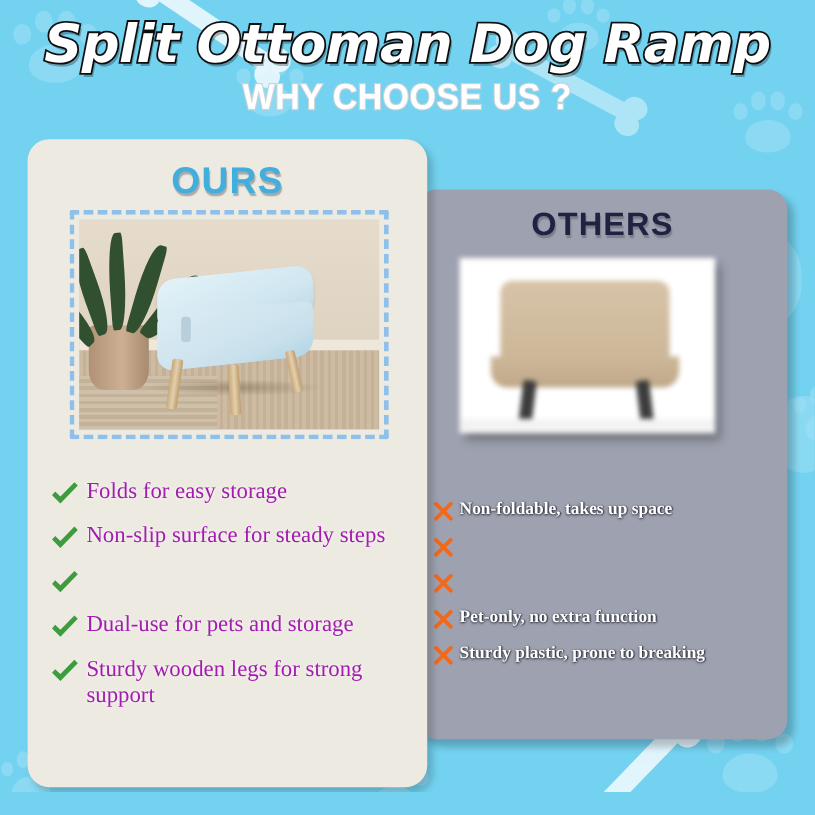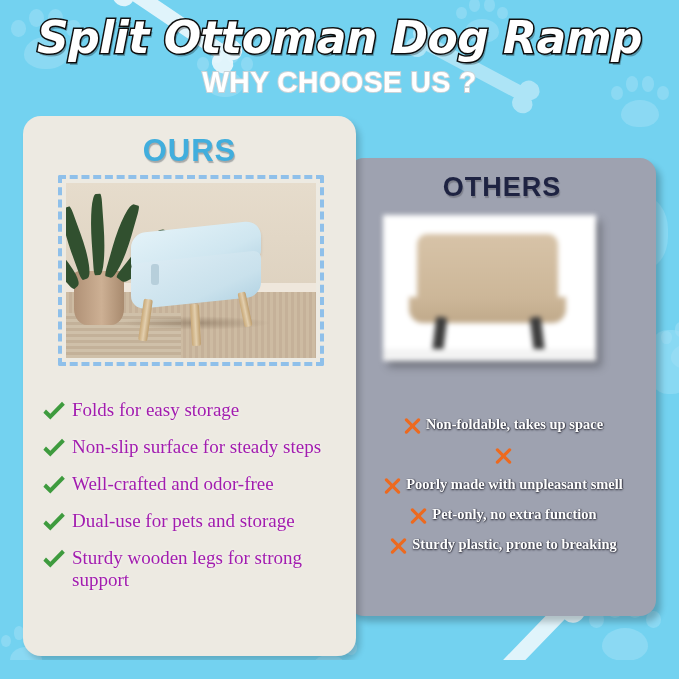--- a/index.html
+++ b/index.html
@@ -121,21 +121,21 @@
   .po-leg{position:absolute;background:#3c3c3c;border-radius:2px;}
   .po-floor{position:absolute;left:0;bottom:0;width:100%;height:8%;
     background:#f3f3f3;}
 
   
   .list{position:absolute;left:0;width:100%;box-sizing:border-box;}
   .list-ours{top:283px;padding:0 16px 0 18px;}
   .list-others{top:258px;padding:0 10px 0 12px;}
 
   .li{display:flex;align-items:flex-start;margin-bottom:11px;}
-  .li-others{margin-bottom:11px;justify-content:center;}
+  .li-others{margin-bottom:11px;}
 
   .mark{flex:0 0 auto;line-height:1;}
   .check svg{display:block;}
   .cross svg{display:block;}
 
   .txt-ours{
     font-family:"Liberation Serif","DejaVu Serif",serif;
     font-size:19px;color:#a21caf;line-height:1.16;
     margin-left:5px;
     text-shadow:0 0 3px #f5f3ee,0 0 3px #f5f3ee;
@@ -264,21 +264,20 @@
               <path d="M5.4 3.3 12 9.9l6.6-6.6a2 2 0 0 1 2.8 2.8L14.8 12.7l6.6 6.6a2 2 0 0 1-2.8 2.8L12 15.5l-6.6 6.6a2 2 0 0 1-2.8-2.8l6.6-6.6L2.6 6.1a2 2 0 0 1 2.8-2.8z" fill="#ed6a1f"></path>
             </svg>
         </span>
       </div>
       <div class="li li-others">
         <span class="mark cross">
           <svg width="19" height="19" viewBox="0 0 24 24">
               <path d="M5.4 3.3 12 9.9l6.6-6.6a2 2 0 0 1 2.8 2.8L14.8 12.7l6.6 6.6a2 2 0 0 1-2.8 2.8L12 15.5l-6.6 6.6a2 2 0 0 1-2.8-2.8l6.6-6.6L2.6 6.1a2 2 0 0 1 2.8-2.8z" fill="#ed6a1f"></path>
             </svg>
         </span>
-        <span class="txt-others">Poorly made with unpleasant smell</span>
       </div>
       <div class="li li-others">
         <span class="mark cross">
           <svg width="19" height="19" viewBox="0 0 24 24">
               <path d="M5.4 3.3 12 9.9l6.6-6.6a2 2 0 0 1 2.8 2.8L14.8 12.7l6.6 6.6a2 2 0 0 1-2.8 2.8L12 15.5l-6.6 6.6a2 2 0 0 1-2.8-2.8l6.6-6.6L2.6 6.1a2 2 0 0 1 2.8-2.8z" fill="#ed6a1f"></path>
             </svg>
         </span>
         <span class="txt-others">Pet-only, no extra function</span>
       </div>
       <div class="li li-others">
@@ -333,21 +332,20 @@
             </svg>
         </span>
         <span class="txt-ours">Non-slip surface for steady steps</span>
       </div>
       <div class="li">
         <span class="mark check">
           <svg width="26" height="26" viewBox="0 0 24 24">
               <path d="M2.2 12.6 8.6 19 22 5.2l-2.6-2.6L8.6 13.6 4.6 9.8z" fill="#3e9b3e"></path>
             </svg>
         </span>
-        <span class="txt-ours">Well-crafted and odor-free</span>
       </div>
       <div class="li">
         <span class="mark check">
           <svg width="26" height="26" viewBox="0 0 24 24">
               <path d="M2.2 12.6 8.6 19 22 5.2l-2.6-2.6L8.6 13.6 4.6 9.8z" fill="#3e9b3e"></path>
             </svg>
         </span>
         <span class="txt-ours">Dual-use for pets and storage</span>
       </div>
       <div class="li">

